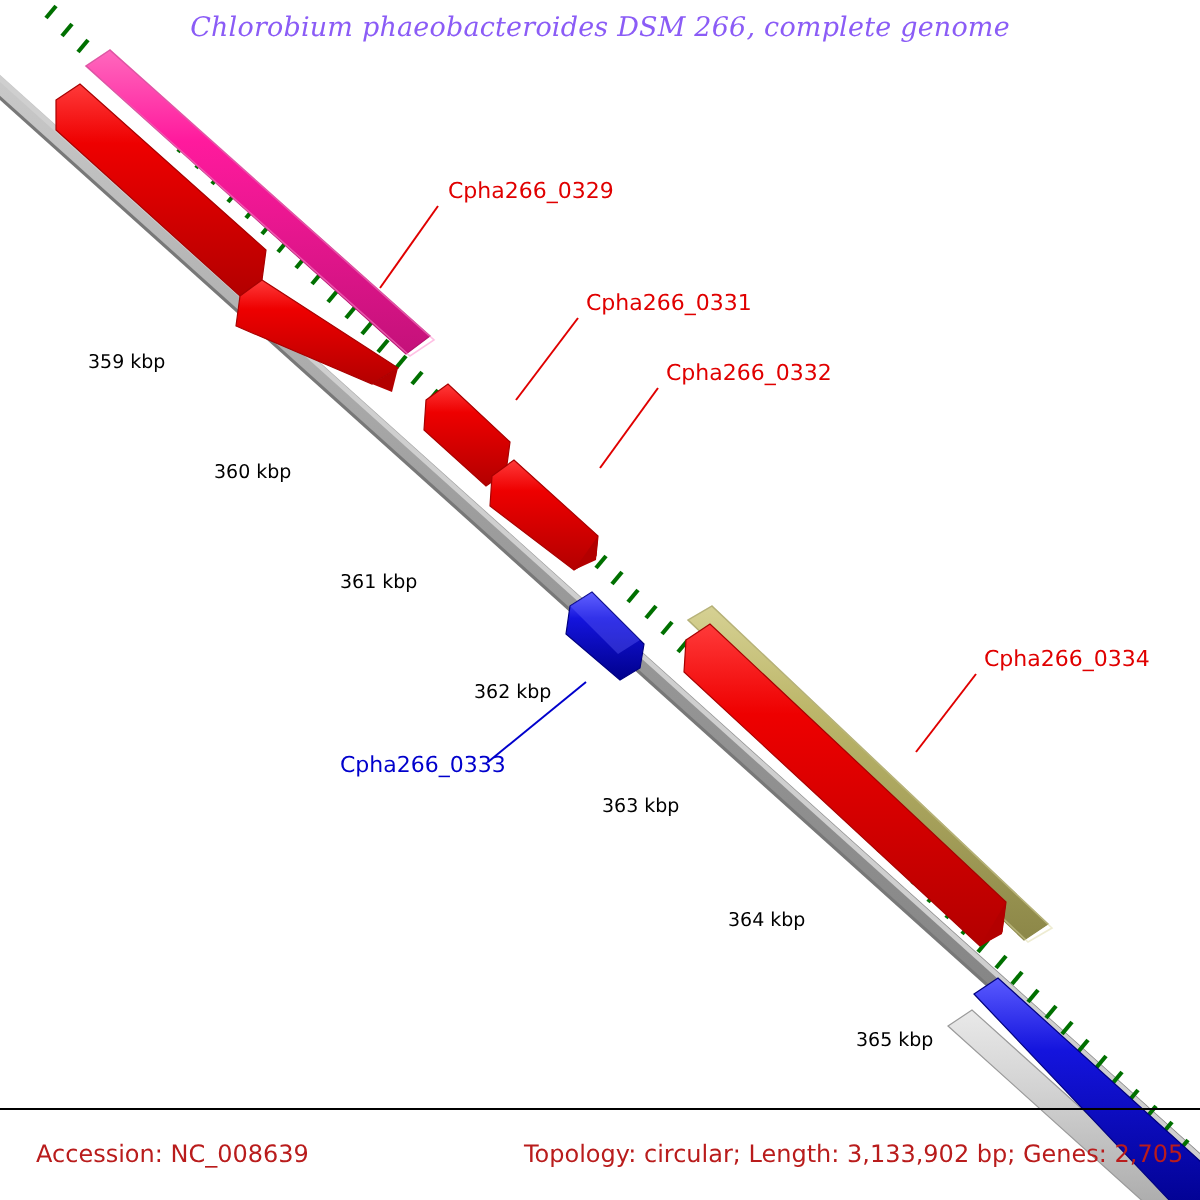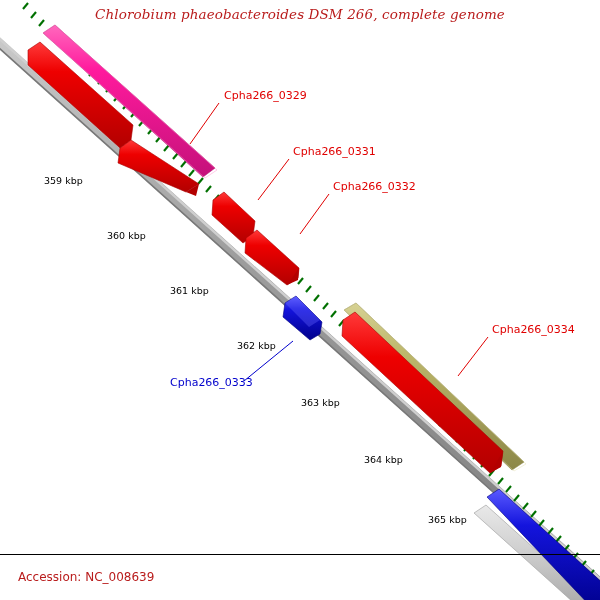--- a/index.html
+++ b/index.html
@@ -7,21 +7,21 @@
     width:600px;height:600px;overflow:hidden;background:#ffffff;
     font-family:"DejaVu Sans","Liberation Sans",sans-serif;
     position:relative;
   }
   #viewer{position:absolute;inset:0;width:600px;height:600px;}
 
   
   #title{
     position:absolute;left:0;top:6px;width:600px;text-align:center;
     font-family:"DejaVu Serif","Liberation Serif",serif;
-    font-style:italic;font-size:13.5px;color:#b91c1c;letter-spacing:.1px;
+    font-style:italic;font-size:13.5px;color:#8b5cf6;letter-spacing:.1px;
     white-space:nowrap;
   }
 
   
   #footer-rule{
     position:absolute;left:0;top:554px;width:600px;height:1px;background:#000;
   }
   .footer-text{
     position:absolute;top:570px;font-size:12px;color:#b91c1c;white-space:nowrap;
   }
@@ -223,14 +223,15 @@
       <text class="ruler-lbl" x="170" y="294">361 kbp</text>
       <text class="ruler-lbl" x="237" y="349">362 kbp</text>
       <text class="ruler-lbl" x="301" y="406">363 kbp</text>
       <text class="ruler-lbl" x="364" y="463">364 kbp</text>
       <text class="ruler-lbl" x="428" y="523">365 kbp</text>
     </g>
   </svg>
 
   <div id="footer-rule"></div>
   <div class="footer-text" id="accession">Accession: NC_008639</div>
+  <div class="footer-text" id="stats">Topology: circular; Length: 3,133,902 bp; Genes: 2,705</div>
 
 </div>
 
 </body></html>

